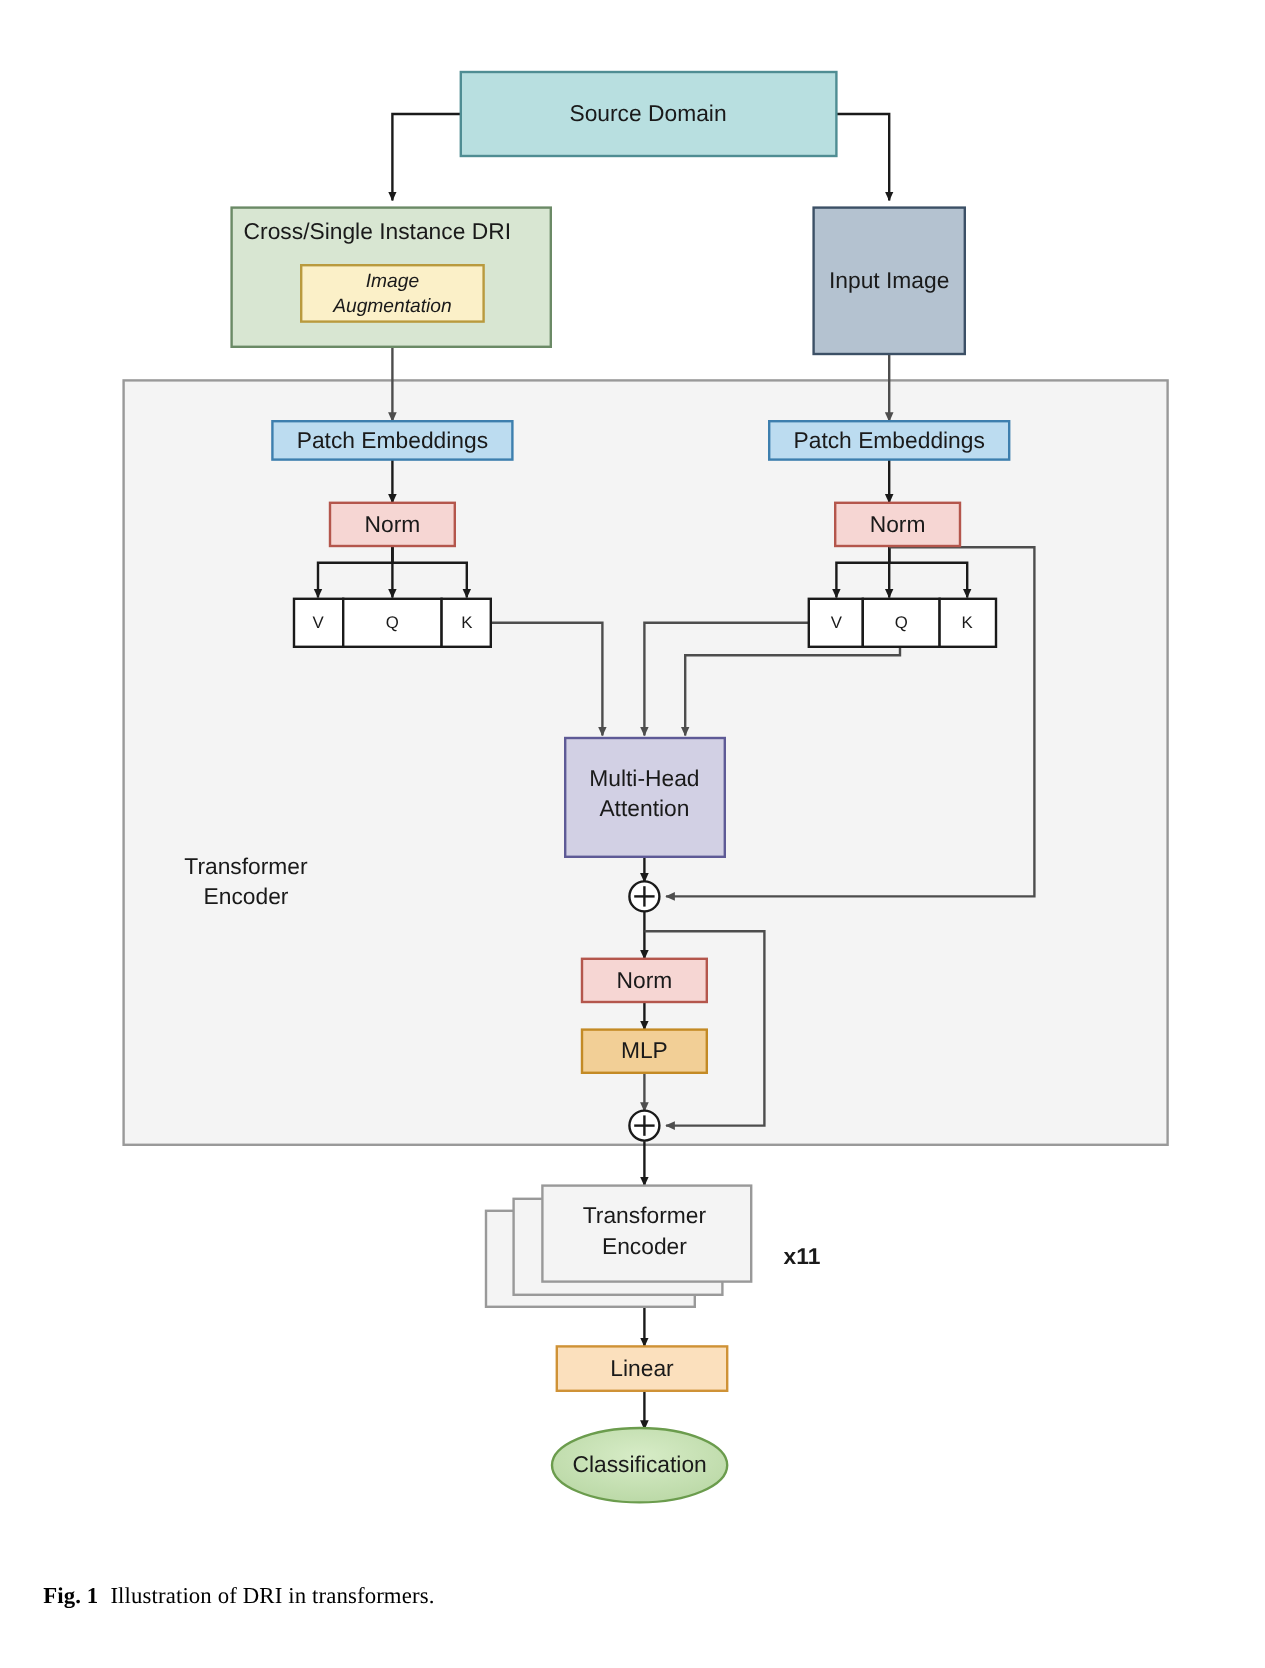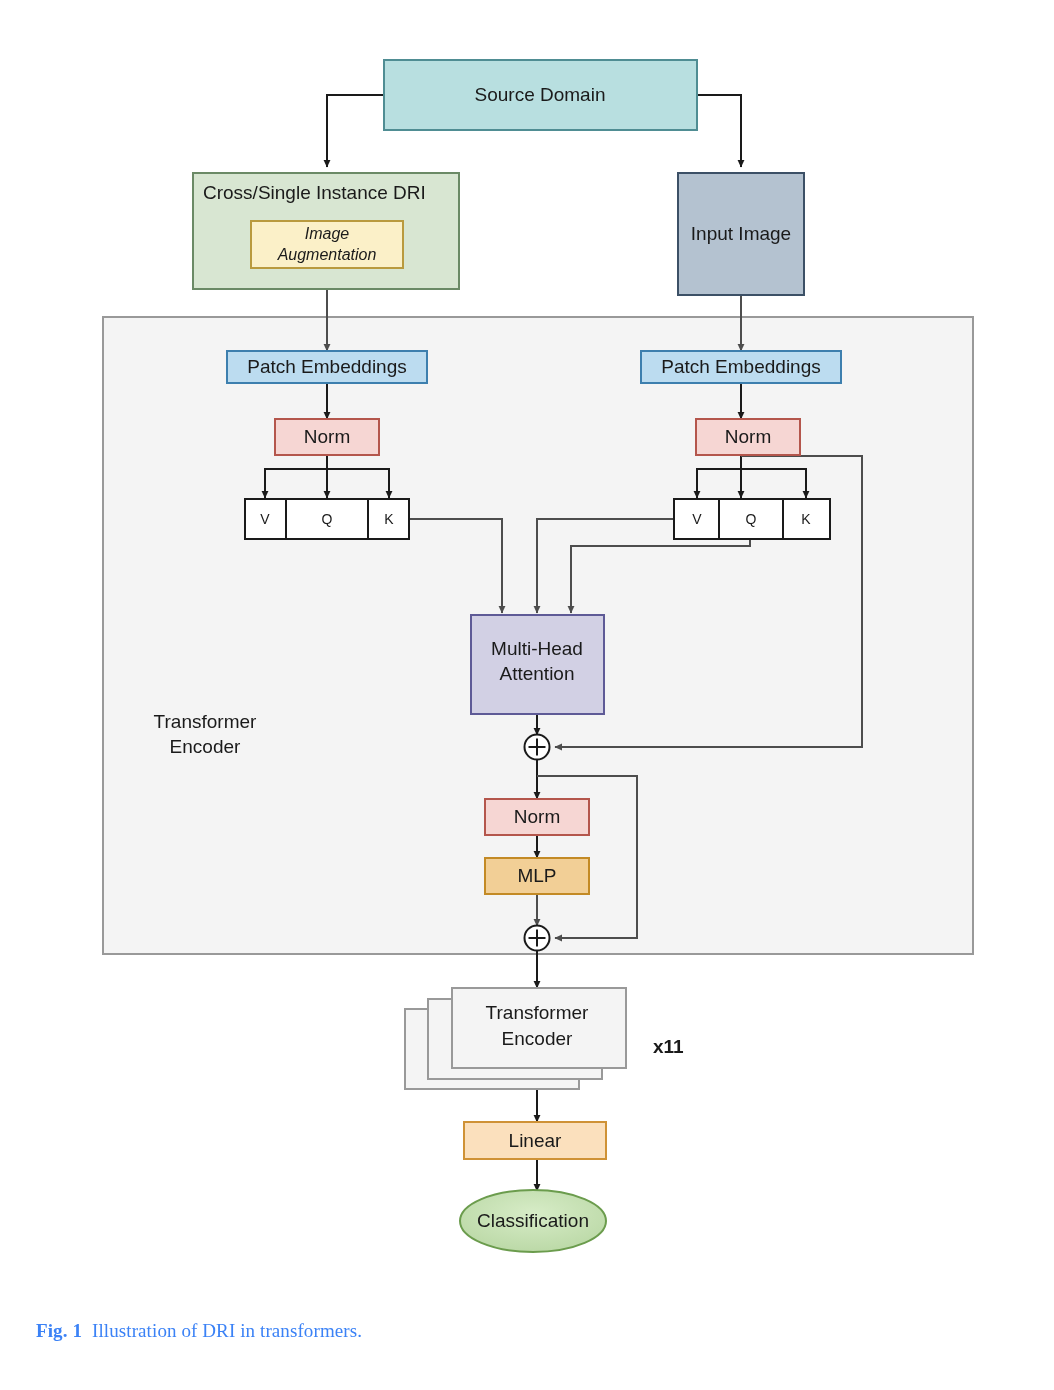--- a/index.html
+++ b/index.html
@@ -62,21 +62,21 @@
     stroke-dasharray: 6 5;
     stroke: #4d4d4d;
   }
   .caption {
     position: absolute;
     left: 36px;
     top: 1320px;
     width: 980px;
     font-family: "Liberation Serif", serif;
     font-size: 19px;
-    color: #3b82f6;
+    color: #000000;
     letter-spacing: 0.1px;
   }
   .caption .caption-label {
     font-weight: bold;
   }
   .caption .caption-text {
     margin-left: 10px;
   }
 </style>
 </head>

